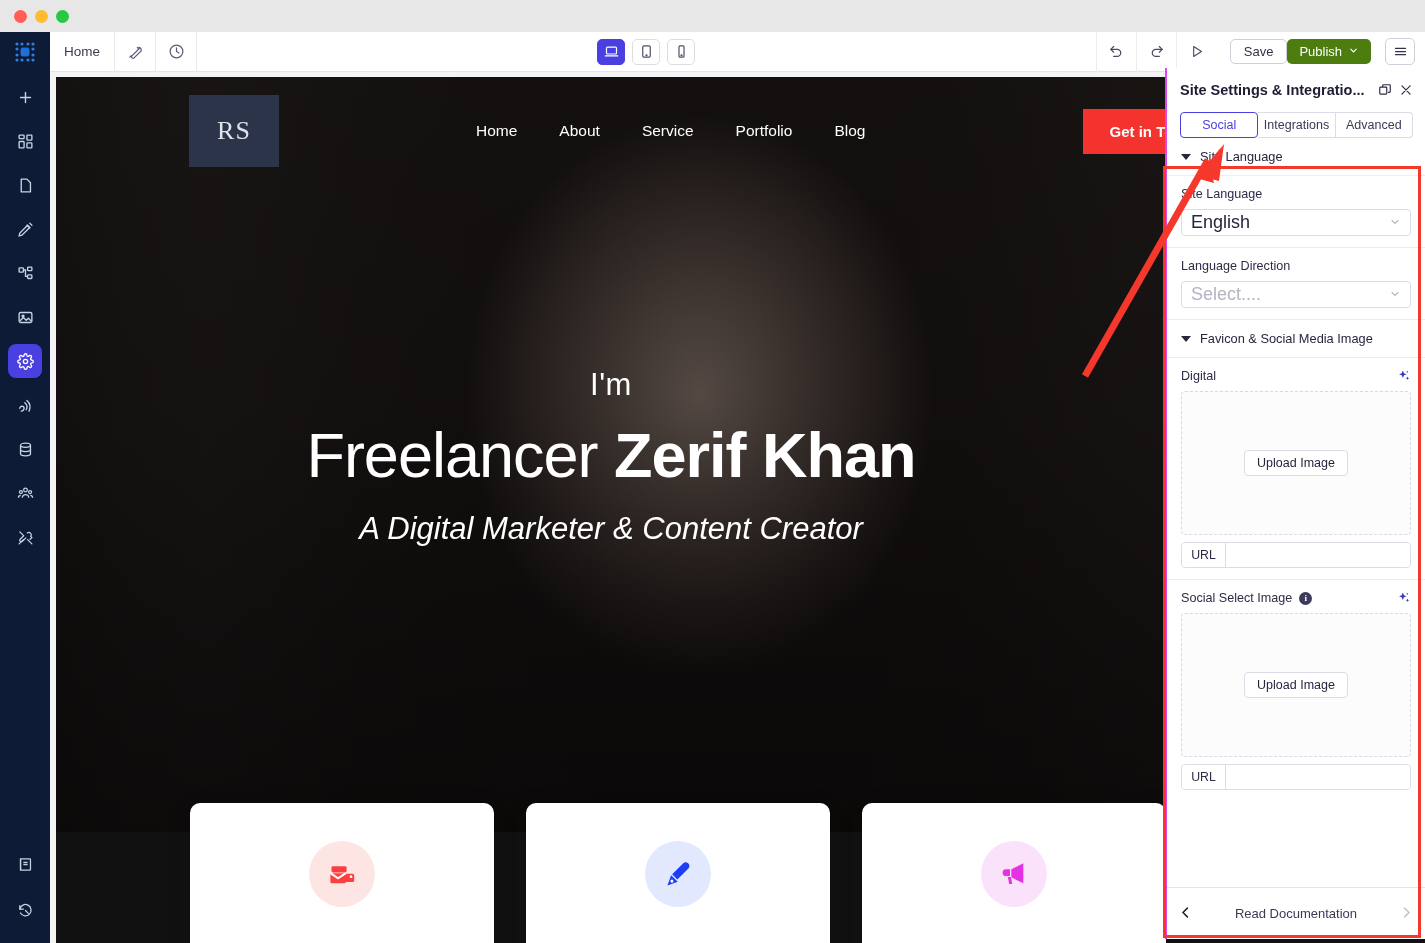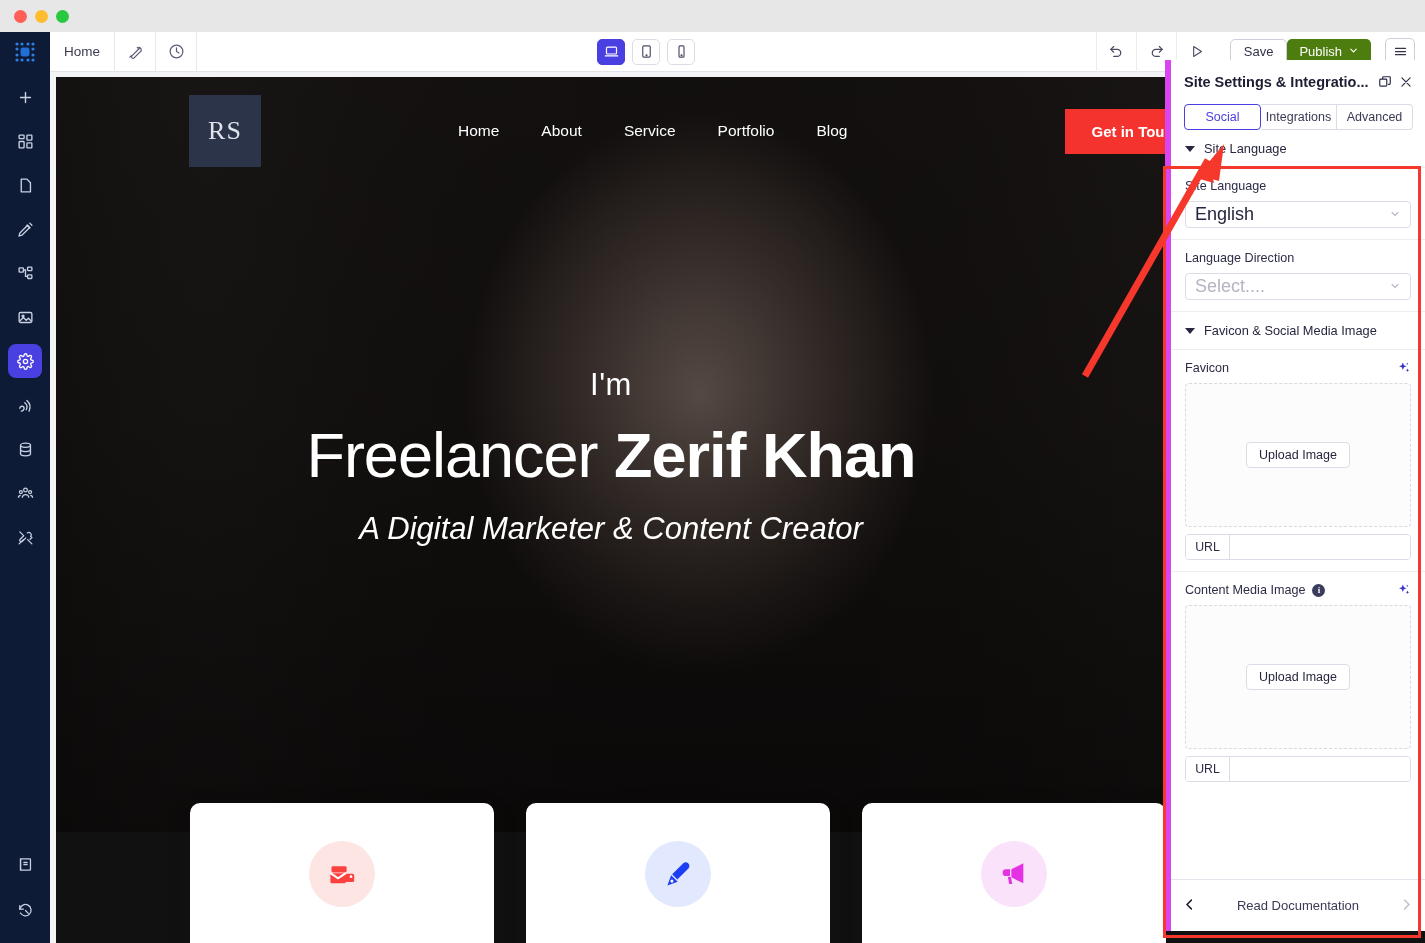--- a/index.html
+++ b/index.html
@@ -98,21 +98,21 @@
   }
   .hero::after {
     content: ""; position: absolute; inset: 0;
     background: linear-gradient(180deg, rgba(10,8,8,0.18) 0%, rgba(8,6,6,0.30) 45%, rgba(5,4,4,0.62) 100%);
   }
   .site-nav {
     position: absolute; top: 0; left: 0; right: 0; height: 108px; z-index: 3;
     display: flex; align-items: center; padding: 0 0 0 133px;
   }
   .rs-logo {
-    width: 72px; height: 72px; background: #2b3448; color: #dfe3ea;
+    width: 90px; height: 72px; background: #2b3448; color: #dfe3ea;
     display: flex; align-items: center; justify-content: center;
     font-size: 26px; letter-spacing: 1px; font-family: "Liberation Serif", serif;
   }
   .nav-links { display: flex; gap: 42px; margin-left: 197px; }
   .nav-links span { color: #fff; font-size: 15.5px; cursor: pointer; }
   .nav-cta {
     margin-left: 218px; background: #f5332e; color: #fff;
     padding: 14px 26px; font-size: 15px; font-weight: 600; cursor: pointer; white-space: nowrap;
   }
   .hero-body {
@@ -136,22 +136,22 @@
     text-align: center; box-shadow: 0 6px 28px rgba(0,0,0,.09);
   }
   .card-ic {
     width: 66px; height: 66px; border-radius: 50%; margin: 0 auto 32px;
     display: flex; align-items: center; justify-content: center;
   }
   .card h3 { font-size: 25px; font-weight: 700; color: #0d0d17; margin-bottom: 26px; letter-spacing: -.4px; }
 
   
   .panel {
-    position: absolute; right: 0; top: 60px; width: 260px; height: 871px;
-    background: #fff; border-left: 6px solid #d946ef;
+    position: absolute; right: 0; top: 68px; width: 260px; height: 871px;
+    background: #fff; border-left: 2px solid #d946ef;
     display: flex; flex-direction: column; z-index: 20;
   }
   .panel-head { padding: 14px 12px 0 13px; }
   .panel-title-row { display: flex; align-items: center; }
   .panel-title { font-size: 14.5px; font-weight: 700; color: #1d1d33; flex: 1; }
   .panel-ic { color: #2a2a44; margin-left: 7px; cursor: pointer; display: flex; }
   .tabs { display: flex; margin-top: 14px; }
   .tab {
     flex: 1; text-align: center; font-size: 12.5px; color: #3a3a55;
     border: 1px solid #dcdce6; padding: 5px 0; cursor: pointer; background: #fff;
@@ -524,41 +524,41 @@
         </div>
       </div>
 
       <div class="section-head">
         <span class="caret"></span>
         <span>Favicon &amp; Social Media Image</span>
       </div>
 
       <div class="field">
         <div class="fl">
-          <span class="grow">Favicon</span>
+          <span class="grow">Digital</span>
           <span class="sparkle">
             <svg width="14" height="14" viewBox="0 0 24 24" fill="currentColor">
                 <path d="M10 2.5l1.9 4.6 4.6 1.9-4.6 1.9L10 15.5 8.1 10.9 3.5 9l4.6-1.9z"></path>
                 <path d="M18 13l.9 2.1 2.1.9-2.1.9-.9 2.1-.9-2.1-2.1-.9 2.1-.9z"></path>
                 <path d="M17.5 3l.6 1.4 1.4.6-1.4.6-.6 1.4-.6-1.4-1.4-.6 1.4-.6z"></path>
               </svg>
           </span>
         </div>
         <div class="dropzone">
           <button class="upload-btn">Upload Image</button>
         </div>
         <div class="urlrow">
           <div class="tag">URL</div>
           <input value="" placeholder="" style="">
         </div>
       </div>
 
       <div class="field nobd">
         <div class="fl">
-          <span>Content Media Image</span>
+          <span>Social Select Image</span>
           <span class="info-dot">i</span>
           <span class="sparkle">
             <svg width="14" height="14" viewBox="0 0 24 24" fill="currentColor">
                 <path d="M10 2.5l1.9 4.6 4.6 1.9-4.6 1.9L10 15.5 8.1 10.9 3.5 9l4.6-1.9z"></path>
                 <path d="M18 13l.9 2.1 2.1.9-2.1.9-.9 2.1-.9-2.1-2.1-.9 2.1-.9z"></path>
                 <path d="M17.5 3l.6 1.4 1.4.6-1.4.6-.6 1.4-.6-1.4-1.4-.6 1.4-.6z"></path>
               </svg>
           </span>
         </div>
         <div class="dropzone">

